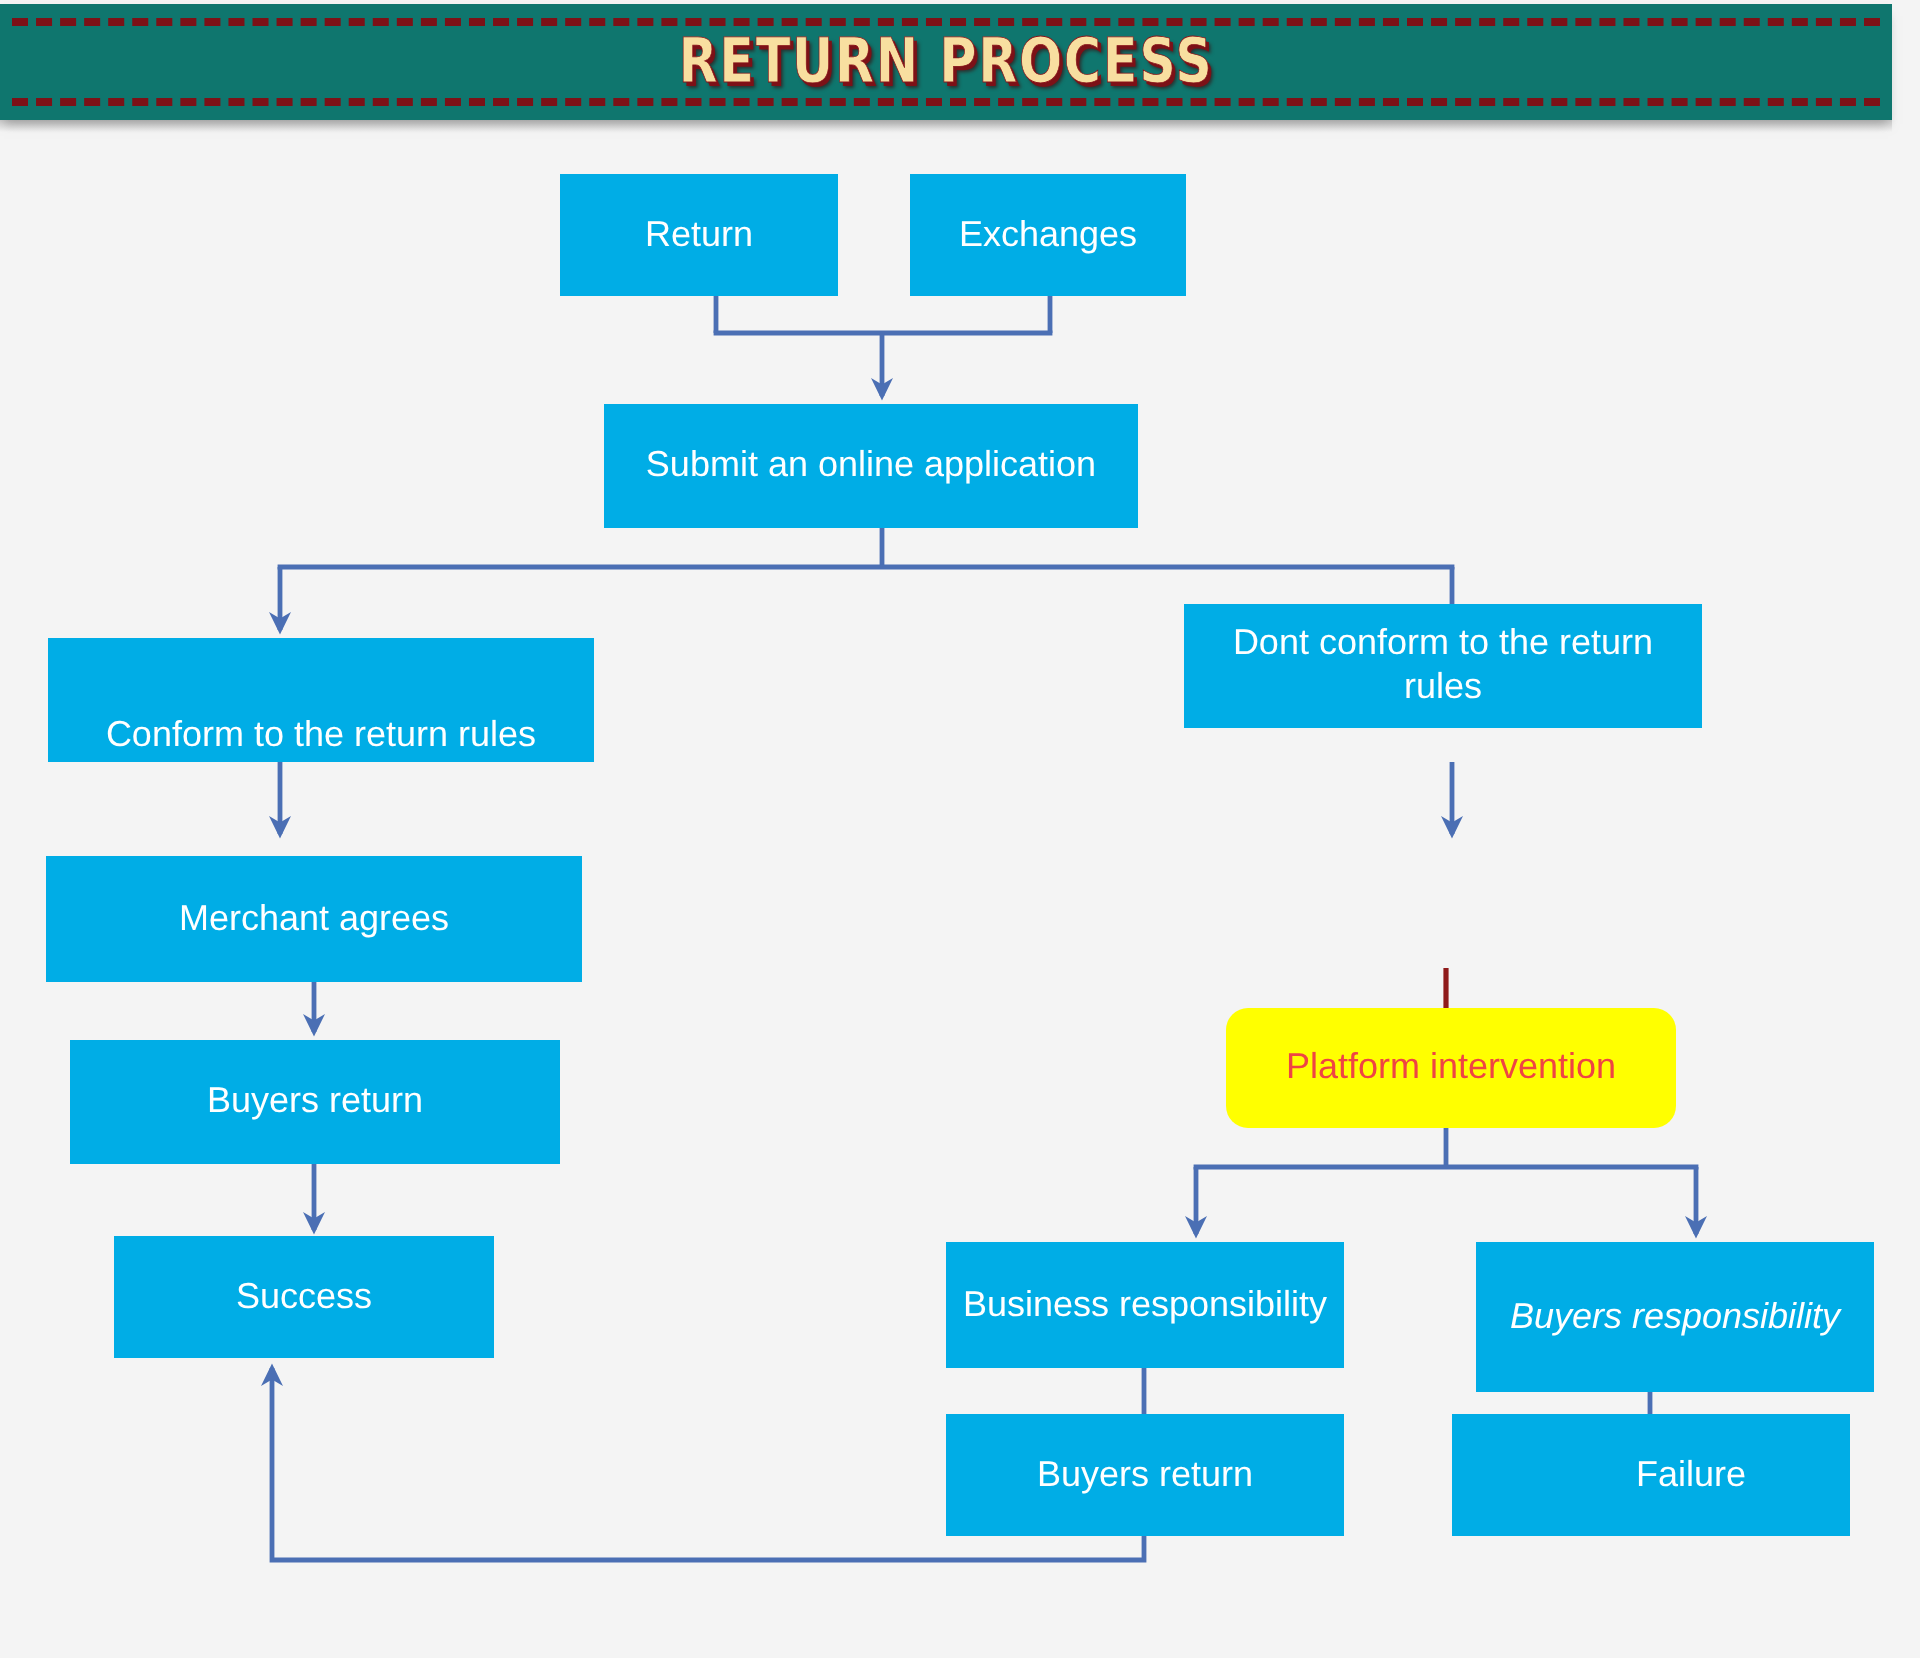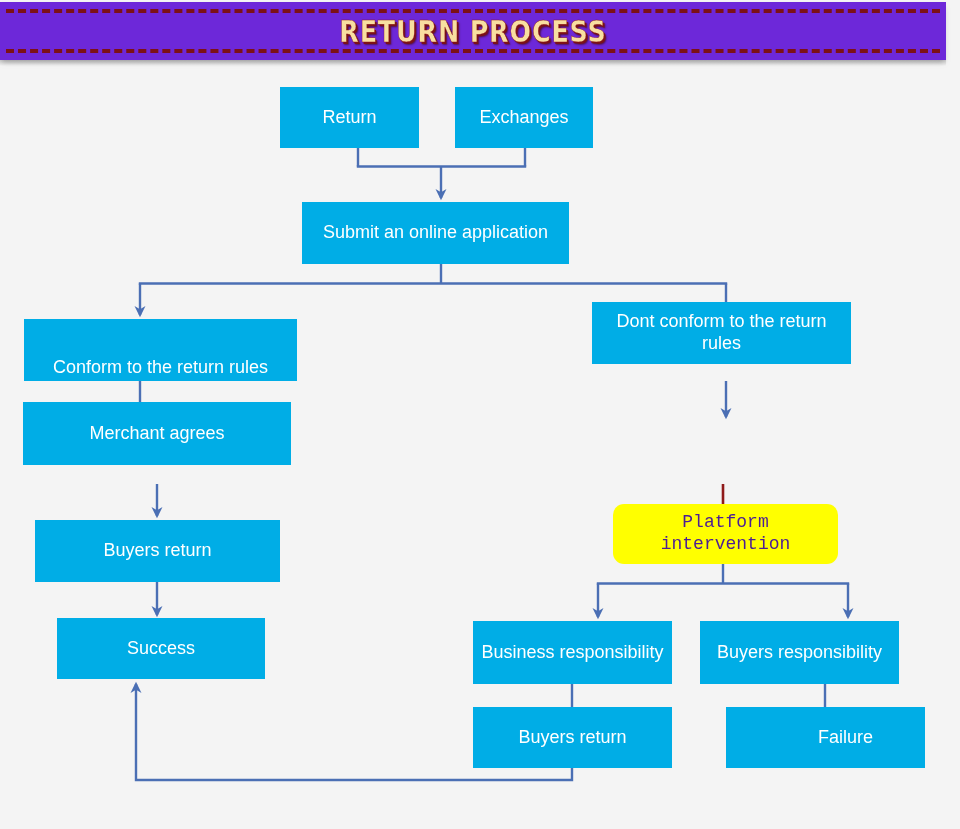--- a/index.html
+++ b/index.html
@@ -20,21 +20,21 @@
     background: #f4f4f4;
   }
 
   
   #banner {
     position: absolute;
     left: 0;
     top: 2px;
     width: 946px;
     height: 58px;
-    background: #6d28d9;
+    background: #0f766e;
     box-shadow: 0 4px 5px -2px rgba(120,120,120,0.55);
   }
   #banner::before,
   #banner::after {
     content: "";
     position: absolute;
     left: 6px;
     right: 6px;
     height: 0;
     border-top: 4px dashed #7c1117;
@@ -93,24 +93,23 @@
     box-sizing: border-box;
     background: #00ade6;
     color: #ffffff;
     font-size: 18px;
     line-height: 1.22;
     padding: 2px 6px;
     z-index: 3;
   }
   .node.yellow {
     background: #ffff00;
-    color: #4c1d95;
+    color: #ef4444;
     border-radius: 11px;
     z-index: 4;
-    font-family: Liberation Mono, monospace;
   }
 </style>
 </head>
 <body>
 
 <div id="page">
 
   <div id="banner">
     <div id="banner-title">RETURN PROCESS</div>
   </div>
@@ -175,42 +174,42 @@
     </div>
 
     <div class="node" style="left:24px; top:253px; width:273px; height:62px;align-items:flex-end;">
       <span>Conform to the return rules</span>
     </div>
 
     <div class="node" style="left:592px; top:236px; width:259px; height:62px;">
       <span>Dont conform to the return rules</span>
     </div>
 
-    <div class="node" style="left:23px; top:336px; width:268px; height:63px;">
+    <div class="node" style="left:23px; top:362px; width:268px; height:63px;">
       <span>Merchant agrees</span>
     </div>
 
 
     <div class="node" style="left:35px; top:454px; width:245px; height:62px;">
       <span>Buyers return</span>
     </div>
 
     <div class="node yellow" style="left:613px; top:438px; width:225px; height:60px;">
       <span>Platform intervention</span>
     </div>
 
-    <div class="node" style="left:57px; top:552px; width:208px; height:61px;">
+    <div class="node" style="left:57px; top:552px; width:190px; height:61px;">
       <span>Success</span>
     </div>
 
     <div class="node" style="left:473px; top:555px; width:199px; height:63px;">
       <span>Business responsibility</span>
     </div>
 
-    <div class="node" style="left:700px; top:555px; width:199px; height:63px;">
+    <div class="node" style="left:738px; top:555px; width:199px; height:75px;font-style:italic;">
       <span>Buyers responsibility</span>
     </div>
 
     <div class="node" style="left:473px; top:641px; width:199px; height:61px;">
       <span>Buyers return</span>
     </div>
 
     <div class="node" style="left:726px; top:641px; width:199px; height:61px;padding-left:46px;">
       <span>Failure</span>
     </div>

